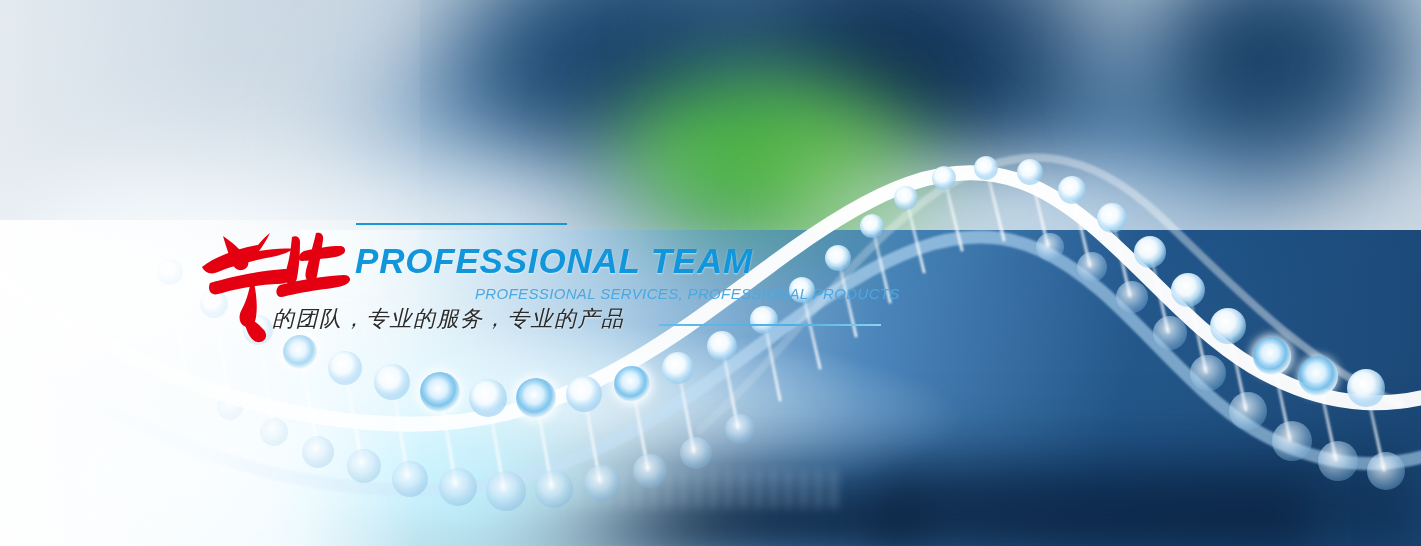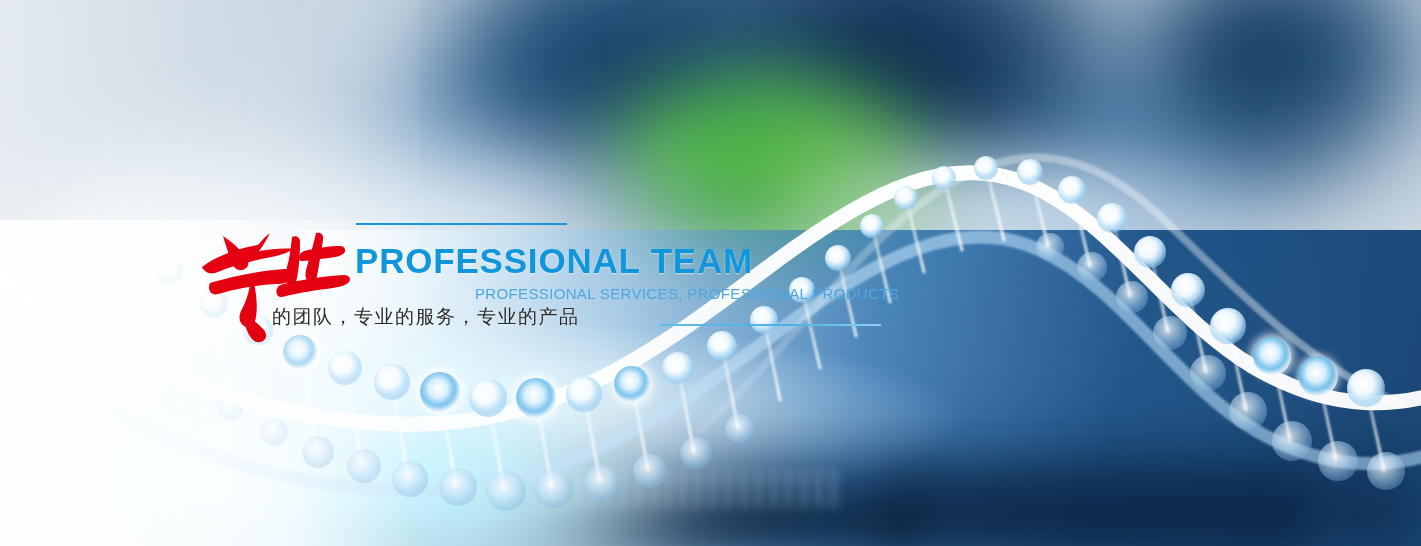--- a/index.html
+++ b/index.html
@@ -136,21 +136,21 @@
     position: absolute;
     left: 0; top: 220px; width: 420px; height: 326px;
     background: linear-gradient(95deg, rgba(255,255,255,.96) 0%, rgba(255,255,255,.70) 40%, rgba(255,255,255,0) 100%);
     pointer-events: none;
   }
 
   
   .text-block {
     position: absolute;
     left: 0; top: 0;
-    width: 1421px; height: 416px;
+    width: 1421px; height: 416px; font-style: italic;
   }
   .cal-seal {
     position: absolute;
     left: 192px;
     top: 213px;
     width: 160px;
     height: 132px;
   }
   .rule-top {
     position: absolute;
@@ -189,21 +189,21 @@
     letter-spacing: .35px;
     color: #4ba8e0;
     line-height: 1;
     white-space: nowrap;
     text-align: right;
   }
   .cn-line {
     position: absolute;
     left: 272px;
     top: 307px;
-    font-size: 19px;
+    font-size: 22px;
     font-weight: normal;
     letter-spacing: 1.5px;
     color: #2b2b2b;
     line-height: 1.1;
     white-space: nowrap;
     text-shadow: 0 1px 2px rgba(255,255,255,.6);
   }
 </style>
 </head>
 <body>

